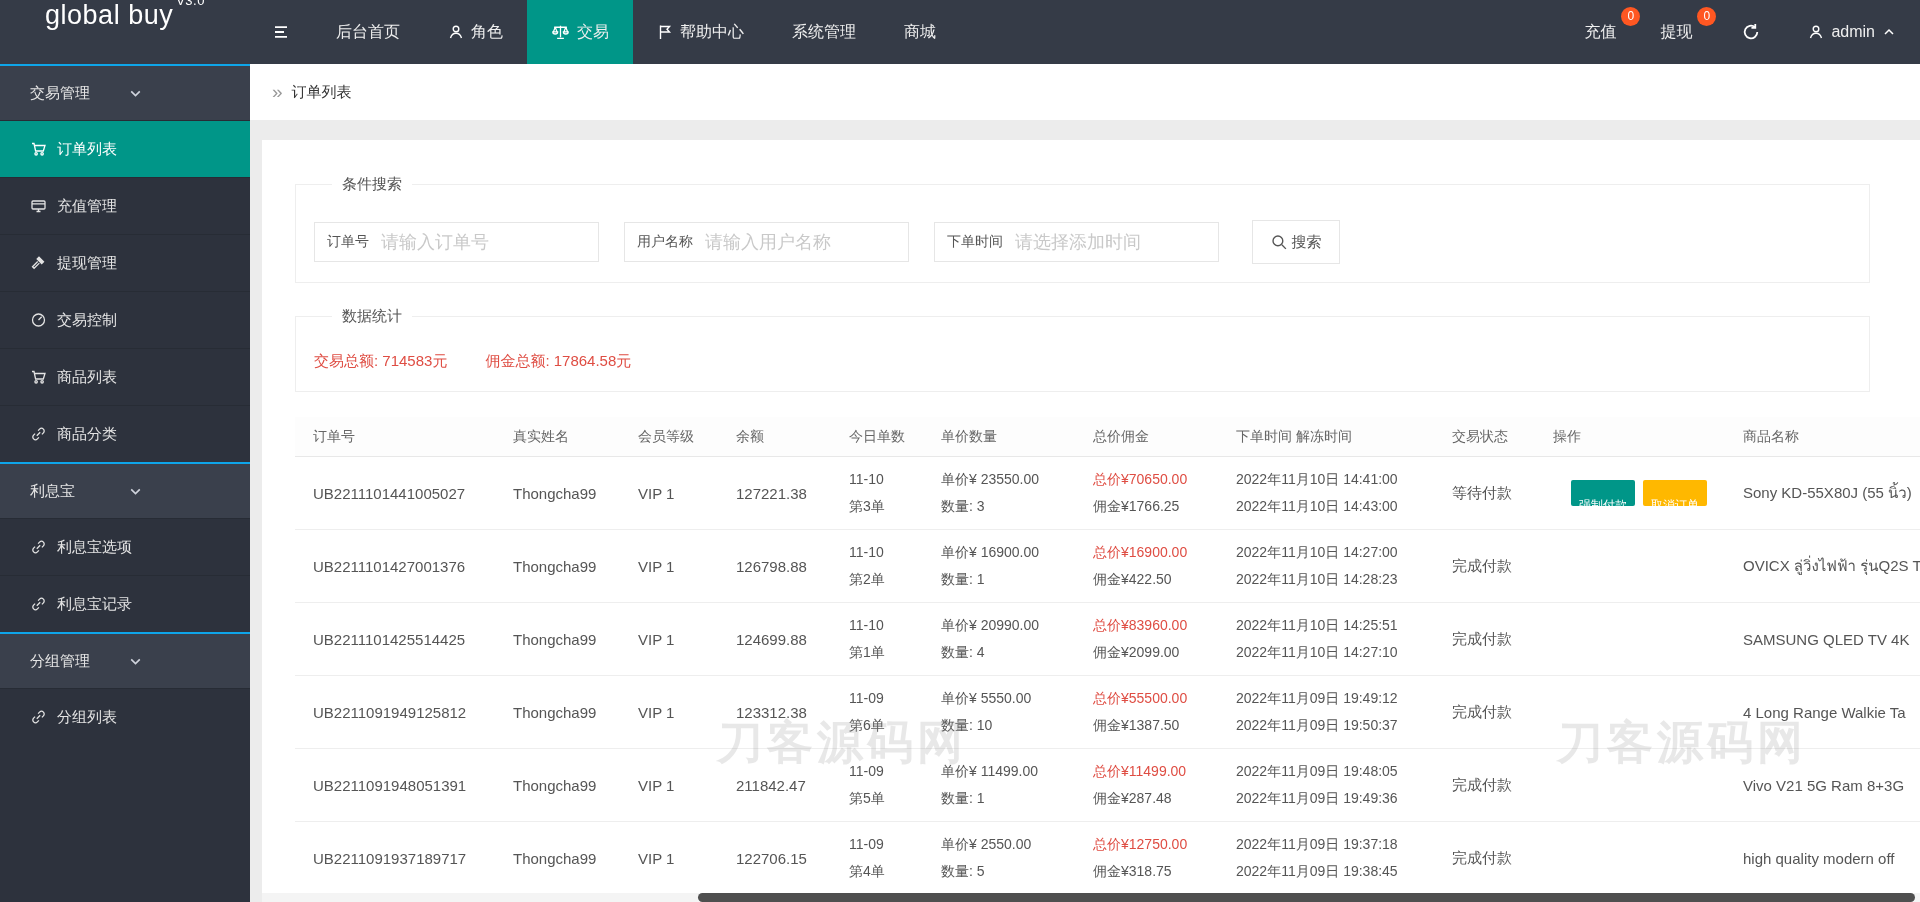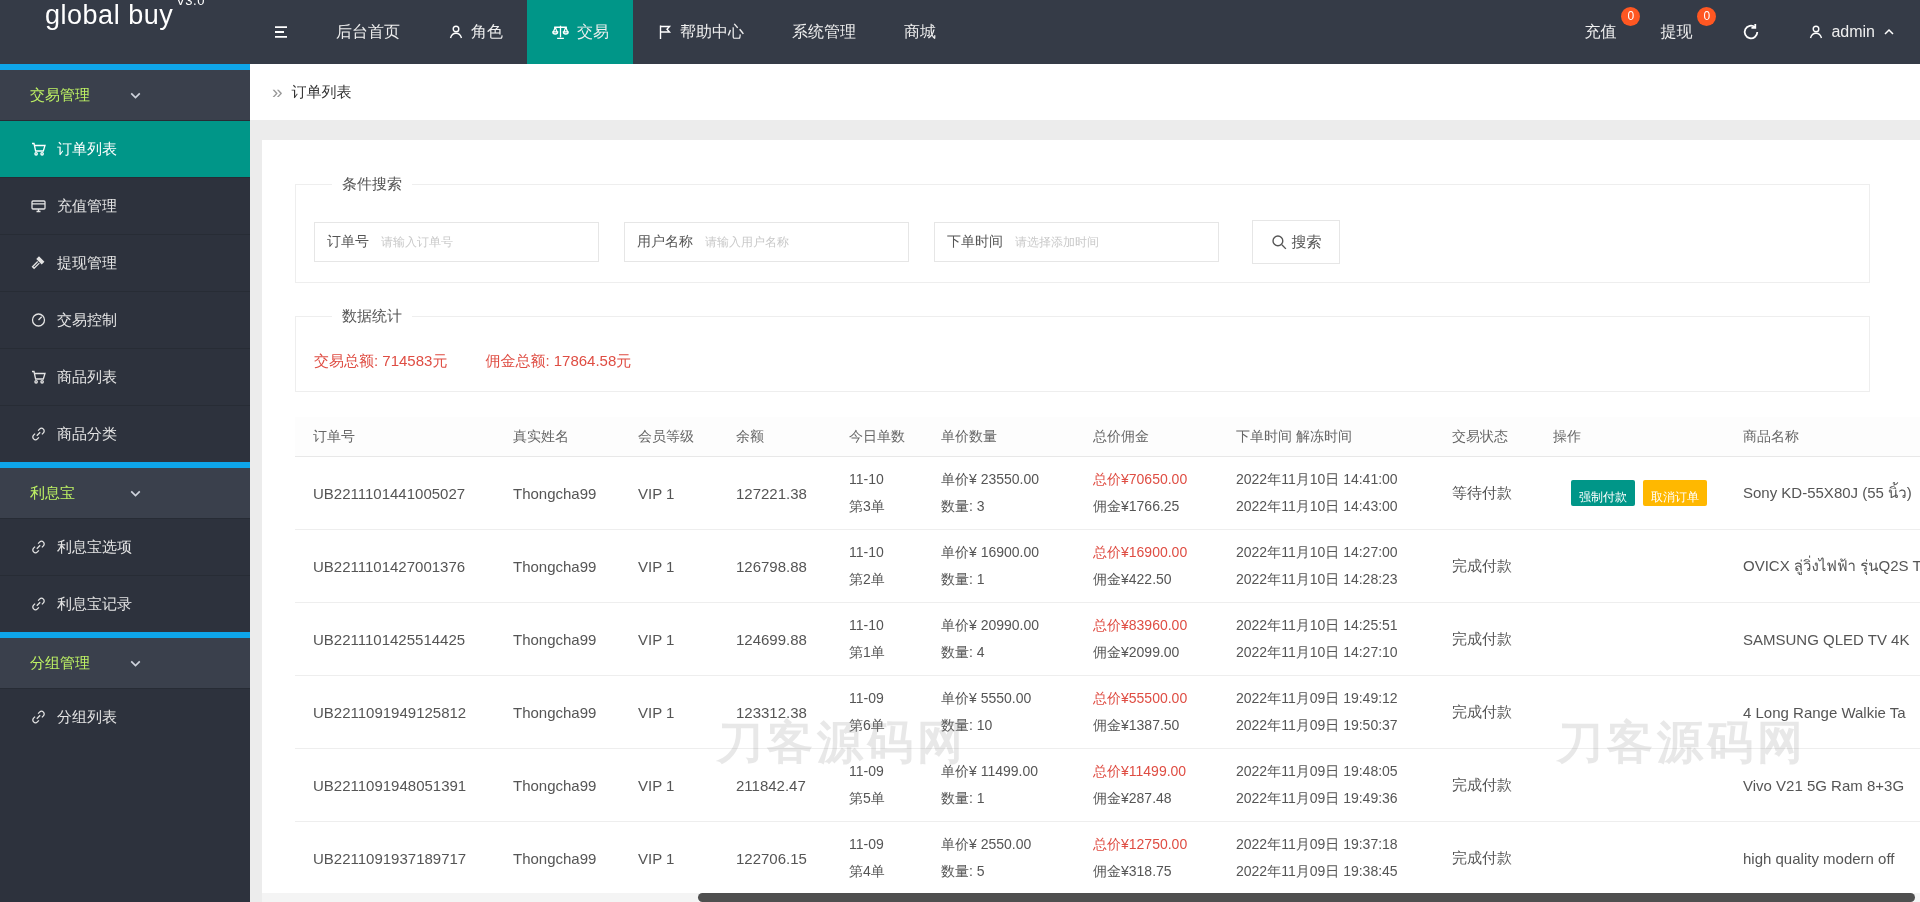--- a/index.html
+++ b/index.html
@@ -14,51 +14,51 @@
   .logo sup { font-size:13px; margin-left:3px; transform:translateY(-7px); }
   .nav-item { display:flex; align-items:center; gap:7px; padding:16px 24px; color:#efefef; font-size:16px; cursor:pointer; }
   .nav-item.burger { padding:0 22px; }
   .nav-item.active { background:#009688; }
   .nav-right { margin-left:auto; display:flex; align-items:stretch; }
   .badge-item { position:relative; padding:0 26px 0 18px; }
   .badge { position:absolute; top:7px; right:2px; min-width:19px; height:19px; line-height:19px; border-radius:10px; background:#ff5722; color:#fff; font-size:12px; text-align:center; padding:0 4px; }
   .icon { display:inline-flex; }
   
   .sidebar { position:absolute; top:64px; left:0; width:250px; height:838px; background:#2d323d; z-index:20; }
-  .side-group { height:56px; display:flex; align-items:center; padding:0 25px 0 30px; color:#bef264; font-size:15px; background:#3a404c; border-top:6px solid #0ea5e9; cursor:pointer; }
+  .side-group { height:56px; display:flex; align-items:center; padding:0 25px 0 30px; color:#e5e5e5; font-size:15px; background:#3a404c; border-top:2px solid #0ea5e9; cursor:pointer; }
   .side-group span { flex:1; }
   .side-item { height:57px; display:flex; align-items:center; gap:10px; padding:0 0 0 30px; color:#e4e4e4; font-size:15px; background:#2d323d; border-top:1px solid #272c35; cursor:pointer; }
   .side-item.active { background:#009688; color:#fff; }
   
   .breadcrumb-bar { position:absolute; top:64px; left:250px; width:1670px; height:56px; background:#fff; display:flex; align-items:center; padding-left:22px; z-index:10; }
   .bc-arrow { color:#999; font-size:19px; margin-right:9px; }
   .bc-text { color:#333; font-size:15px; }
   
   .card { position:absolute; top:140px; left:262px; width:1658px; height:762px; background:#fff; overflow:hidden; z-index:5; }
   fieldset.fs { border:1px solid #eee; margin:35px 0 0 33px; width:1575px; padding:22px 20px 18px 18px; }
   fieldset.fs legend { margin-left:18px; padding:0 10px; color:#555; font-size:15px; }
   .search-row { display:flex; align-items:center; gap:25px; padding-top:4px; }
   .sg { display:flex; align-items:center; width:285px; height:40px; border:1px solid #e6e6e6; background:#fff; }
   .sg-label { padding:0 12px; font-size:14px; color:#555; white-space:nowrap; }
-  .sg input { flex:1; min-width:0; border:none; outline:none; font-size:12px; color:#666; font-family:inherit; }
+  .sg input { flex:1; min-width:0; border:none; outline:none; font-size:18px; color:#666; font-family:inherit; }
   .sg input::placeholder { color:#c9c9c9; }
   .search-btn { margin-left:8px; width:88px; height:44px; background:#fff; border:1px solid #e6e6e6; color:#555; font-size:15px; display:flex; align-items:center; justify-content:center; gap:4px; cursor:pointer; font-family:inherit; }
   fieldset.stats-fs { padding:26px 20px 20px 18px; margin-top:24px; }
   .stats-row { display:flex; gap:38px; font-size:15px; color:#df4d43; }
   
   .table { margin:25px 0 0 33px; width:1805px; position:relative; }
   .trow { display:grid; grid-template-columns:200px 125px 98px 113px 92px 152px 143px 216px 101px 190px 375px; width:1805px; border-bottom:1px solid #eee; }
   .trow.thead { height:40px; border-bottom:1px solid #e8e8e8; background:#fdfdfd; }
   .trow.thead .td { font-size:14px; color:#666; }
   .tbody .trow { height:73px; }
   .td { padding-left:18px; display:flex; flex-direction:column; justify-content:center; font-size:15px; color:#555; overflow:hidden; white-space:nowrap; }
   .td.two div { line-height:27px; font-size:14px; }
   .td .red { color:#df4d43; }
   .td.actions { flex-direction:row; align-items:center; gap:8px; }
-  .btn { border:none; height:26px; line-height:26px; padding:4px 8px; border-radius:2px; color:#fff; font-size:12px; cursor:pointer; font-family:inherit; white-space:nowrap; }
+  .btn { border:none; height:26px; line-height:26px; padding:12px 8px; border-radius:2px; color:#fff; font-size:12px; cursor:pointer; font-family:inherit; white-space:nowrap; }
   .btn.force { background:#009688; }
   .btn.cancel { background:#ffb800; }
   
   .wm { position:absolute; font-size:46px; font-weight:bold; color:rgba(130,130,130,0.18); letter-spacing:4px; pointer-events:none; z-index:8; white-space:nowrap; }
   .wm1 { left:455px; top:572px; }
   .wm2 { left:1295px; top:572px; }
   
   .hscroll { position:absolute; bottom:0; left:262px; width:1658px; height:9px; background:#f4f4f4; z-index:40; }
   .hscroll .thumb { position:absolute; top:0; left:436px; width:1217px; height:9px; background:#4f4f4f; border-radius:5px; }
   svg { flex-shrink:0; }

